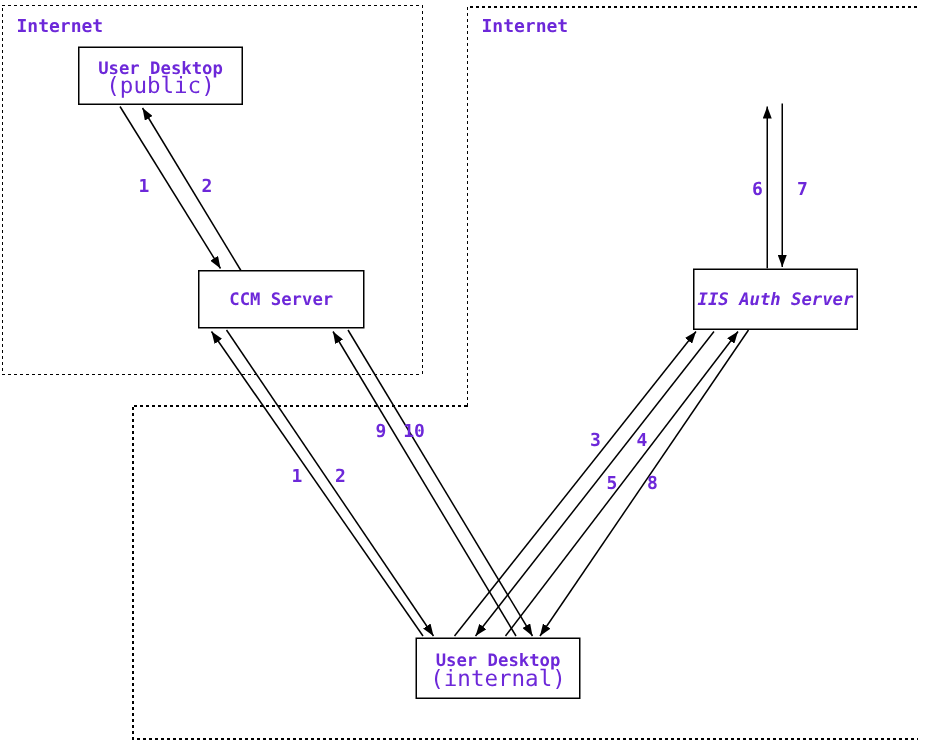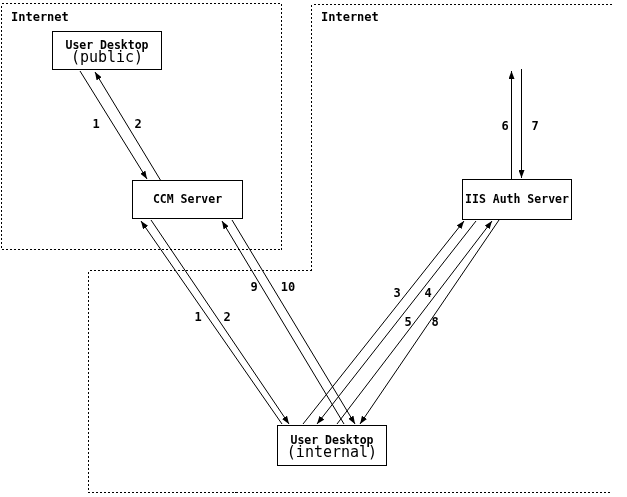--- a/index.html
+++ b/index.html
@@ -1,20 +1,20 @@
 <!DOCTYPE html>
 <html><head>
 <meta charset="utf-8">
 <style>
   html,body { margin:0; padding:0; background:#ffffff; }
   .stage {
     position:relative;
     width:612px; height:497px;
     background:#ffffff;
-    color:#000000;
+    color:#6d28d9;
     font-family:"DejaVu Sans Mono","Liberation Mono",monospace;
     overflow:hidden;
   }
   .stage svg { position:absolute; left:0; top:0; }
   .zone-outline { fill:none; stroke:#000; stroke-width:1; stroke-dasharray:2 2; shape-rendering:crispEdges; }
   .edge-line { stroke:#000; stroke-width:1; fill:none; }
   .node {
     position:absolute;
     border:1px solid #000;
     background:#ffffff;
@@ -70,35 +70,35 @@
   <div class="node" style="left:52px; top:31px; width:110px; height:39px;">
     <div class="node-label">User Desktop</div>
     <div class="node-sublabel">(public)</div>
   </div>
 
 
   <div class="node" style="left:132px; top:180px; width:111px; height:39px;">
     <div class="node-label">CCM Server</div>
   </div>
 
-  <div class="node" style="left:462px; top:179px; width:110px; height:41px;">
+  <div class="node" style="left:462px; top:179px; width:110px; height:41px;font-style:italic;">
     <div class="node-label">IIS Auth Server</div>
   </div>
 
   <div class="node" style="left:277px; top:425px; width:110px; height:41px;">
     <div class="node-label">User Desktop</div>
     <div class="node-sublabel">(internal)</div>
   </div>
 
   <div class="num" style="left:96px;  top:124px;">1</div>
   <div class="num" style="left:138px; top:124px;">2</div>
   <div class="num" style="left:198px; top:317px;">1</div>
   <div class="num" style="left:227px; top:317px;">2</div>
   <div class="num" style="left:254px; top:287px;">9</div>
-  <div class="num" style="left:288px; top:287px;">10</div>
+  <div class="num" style="left:276px; top:287px;">10</div>
   <div class="num" style="left:397px; top:293px;">3</div>
   <div class="num" style="left:428px; top:293px;">4</div>
   <div class="num" style="left:408px; top:322px;">5</div>
   <div class="num" style="left:435px; top:322px;">8</div>
   <div class="num" style="left:505px; top:126px;">6</div>
   <div class="num" style="left:535px; top:126px;">7</div>
 
 </div>
 
 </body></html>

